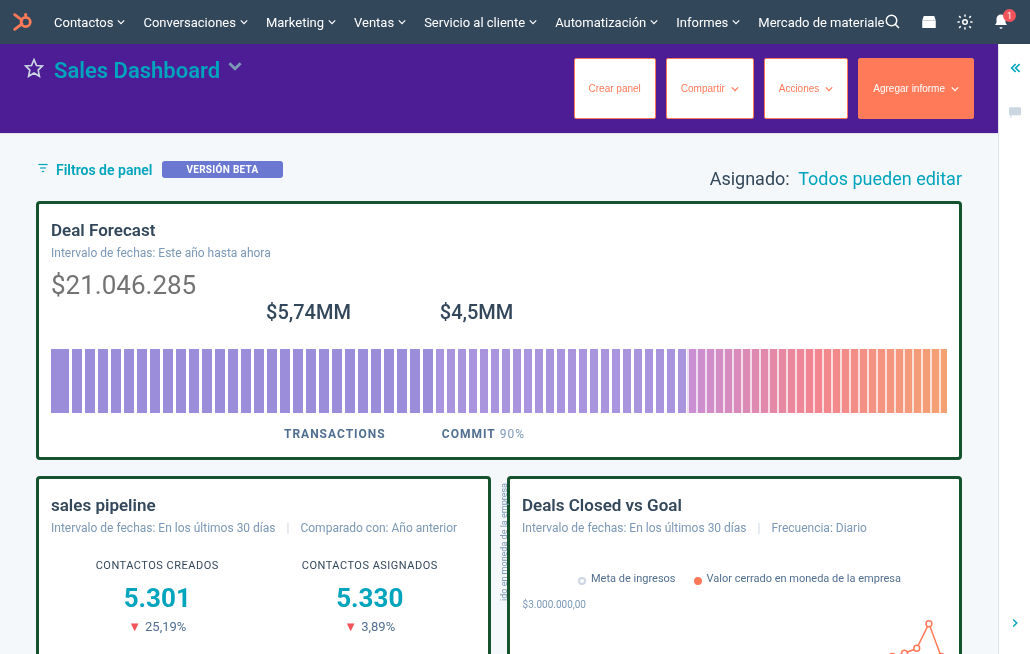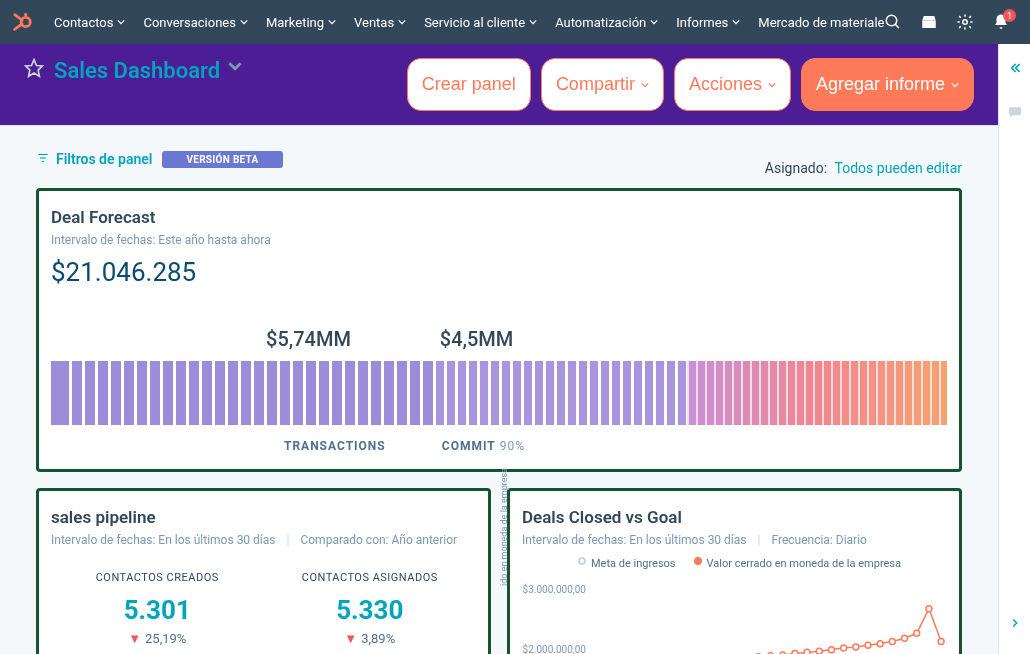--- a/index.html
+++ b/index.html
@@ -15,42 +15,42 @@
 .nav-icon { cursor: pointer; display: flex; align-items: center; }
 .badge-wrap { position: relative; }
 .badge { position: absolute; top: -4px; right: -6px; background: #f2545b; color: #fff; font-size: 9px; width: 13px; height: 13px; border-radius: 50%; display: flex; align-items: center; justify-content: center; }
 
 
 .header-row { background: #4c1d95; border-bottom: 1px solid #dfe3eb; padding: 14px 24px; display: flex; align-items: flex-start; }
 .star { color: #cbd6e2; margin-right: 10px; cursor: pointer; }
 .title { color: #00a4bd; font-size: 22px; font-weight: 600; margin-right: 8px; }
 .title-caret { color: #7c98b6; cursor: pointer; }
 .header-actions { margin-left: auto; display: flex; gap: 10px; }
-.btn { border: 1px solid #ff7a59; color: #ff7a59; background: #fff; padding: 15px 14px; border-radius: 14px; font-size: 18px; cursor: pointer; display: flex; align-items: center; gap: 6px; }
+.btn { border: 1px solid #ff7a59; color: #ff7a59; background: #fff; padding: 24px 14px; border-radius: 2px; font-size: 10px; cursor: pointer; display: flex; align-items: center; gap: 6px; }
 .btn.primary { background: #ff7a59; color: #fff; }
 .btn svg { width: 8px; height: 8px; }
 
 
 .filters-row { padding: 16px 36px 12px; display: flex; align-items: center; }
 .filter-icon { color: #00a4bd; margin-right: 6px; }
 .filters-link { color: #00a4bd; font-weight: 600; font-size: 14px; cursor: pointer; margin-right: 10px; }
 .beta-badge { background: #6a78d1; color: #fff; font-size: 10px; font-weight: 700; padding: 3px 24px; border-radius: 3px; letter-spacing: 0.3px; }
-.assigned { margin-left: auto; font-size: 14px; color: #33475b; margin-top: 18px; }
+.assigned { margin-left: auto; font-size: 18px; color: #33475b; margin-top: 18px; }
 .assigned a { color: #00a4bd; text-decoration: none; margin-left: 4px; cursor: pointer; }
 
 
 .content { padding: 0 36px 20px; }
 .card { background: #fff; border: 3px solid #14532d; border-radius: 4px; padding: 16px 12px; margin-bottom: 16px; }
 .card-title { font-size: 17px; font-weight: 600; color: #33475b; margin-bottom: 6px; }
 .card-meta { font-size: 12px; color: #7c98b6; margin-bottom: 10px; }
 .card-meta .sep { color: #cbd6e2; margin: 0 8px; }
-.big-number { font-size: 26px; font-weight: 400; color: #0c4a6e; margin-bottom: 40px; }
-
-
-.forecast-labels { display: flex; margin-bottom: 10px; align-items: flex-end; }
+.big-number { font-size: 26px; font-weight: 400; color: #737373; }
+
+
+.forecast-labels { display: flex; margin-bottom: 25px; align-items: flex-end; }
 .fl-spacer1 { width: 24%; }
 .fl-val { font-size: 20px; font-weight: 500; color: #33475b; min-width: 120px; }
 .fl-spacer2 { width: 6%; }
 .forecast-bar { display: flex; height: 64px; gap: 0; margin-bottom: 14px; }
 .fb-seg { height: 100%; }
 .fb-stripes-a { width: 43%; background: repeating-linear-gradient(90deg, #9b8dd9 0 10px, #fff 10px 13px); border-left: 8px solid #9b8dd9; }
 .fb-stripes-b { width: 28%; background: repeating-linear-gradient(90deg, #a895dd 0 8px, #fff 8px 11px); }
 .fb-grad { width: 29%; background: repeating-linear-gradient(90deg, rgba(255,255,255,0.7) 0 2px, transparent 2px 9px), linear-gradient(90deg, #c98fd6, #f2858f, #f5a272); }
 .forecast-axis { display: flex; font-size: 12px; font-weight: 700; letter-spacing: 1px; color: #516f90; }
 .fa-spacer1 { width: 26%; }
@@ -65,21 +65,21 @@
 
 .metrics { display: flex; margin-top: 24px; }
 .metric { flex: 1; text-align: center; }
 .metric-label { font-size: 11px; font-weight: 400; letter-spacing: 0.5px; color: #33475b; margin-bottom: 11px; }
 .metric-value { font-size: 26px; font-weight: 700; color: #00a4bd; margin-bottom: 6px; }
 .metric-change { font-size: 13px; color: #516f90; display: flex; align-items: center; justify-content: center; gap: 4px; }
 .down-caret { color: #f2545b; }
 
 
 .legend { display: flex; gap: 18px; font-size: 11px; color: #516f90; margin: 8px 0 6px; padding-left: 56px; }
-.legend-item { display: flex; align-items: flex-start; gap: 5px; }
+.legend-item { display: flex; align-items: flex-end; gap: 5px; margin-top: 27px; }
 .legend-dot { width: 8px; height: 8px; border-radius: 50%; border: 2px solid; }
 .chart { position: relative; height: 120px; padding-left: 72px; }
 .y-axis { position: absolute; left: 0; top: 0; bottom: 0; width: 68px; font-size: 10px; color: #7c98b6; text-align: right; }
 .y-tick { position: absolute; right: 4px; }
 .y-label { position: absolute; left: -18px; top: 50%; transform: rotate(-90deg) translateX(50%); transform-origin: left; font-size: 9px; color: #7c98b6; white-space: nowrap; width: 110px; text-align: center; }
 .plot { position: relative; width: 100%; height: 100%; }
 .plot svg { width: 100%; height: 100%; }
 
 
 .right-rail { position: fixed; right: 0; top: 44px; bottom: 0; width: 32px; background: #fff; border-left: 1px solid #dfe3eb; display: flex; flex-direction: column; align-items: center; padding-top: 16px; gap: 24px; }

